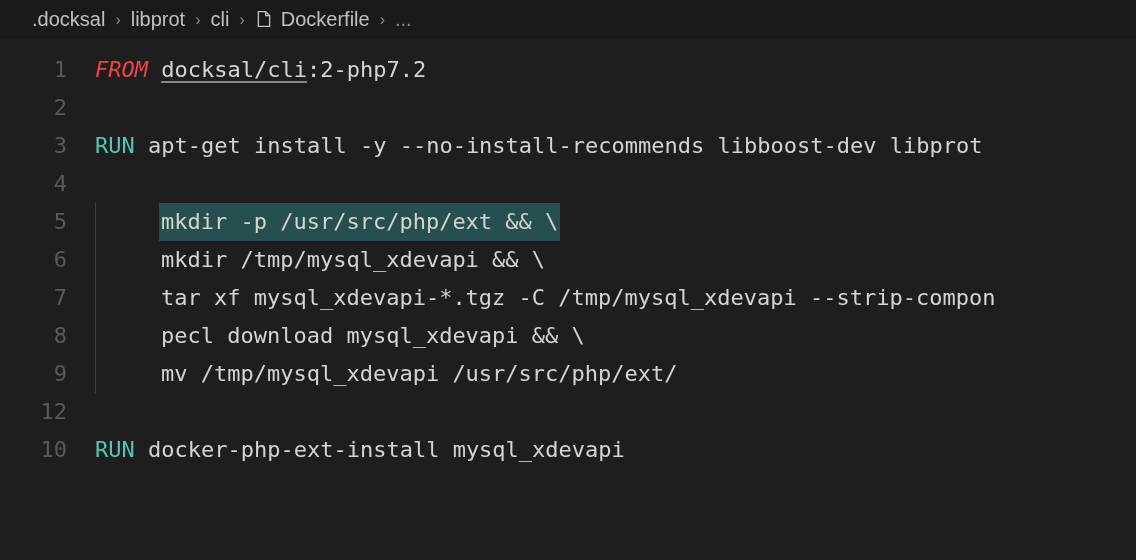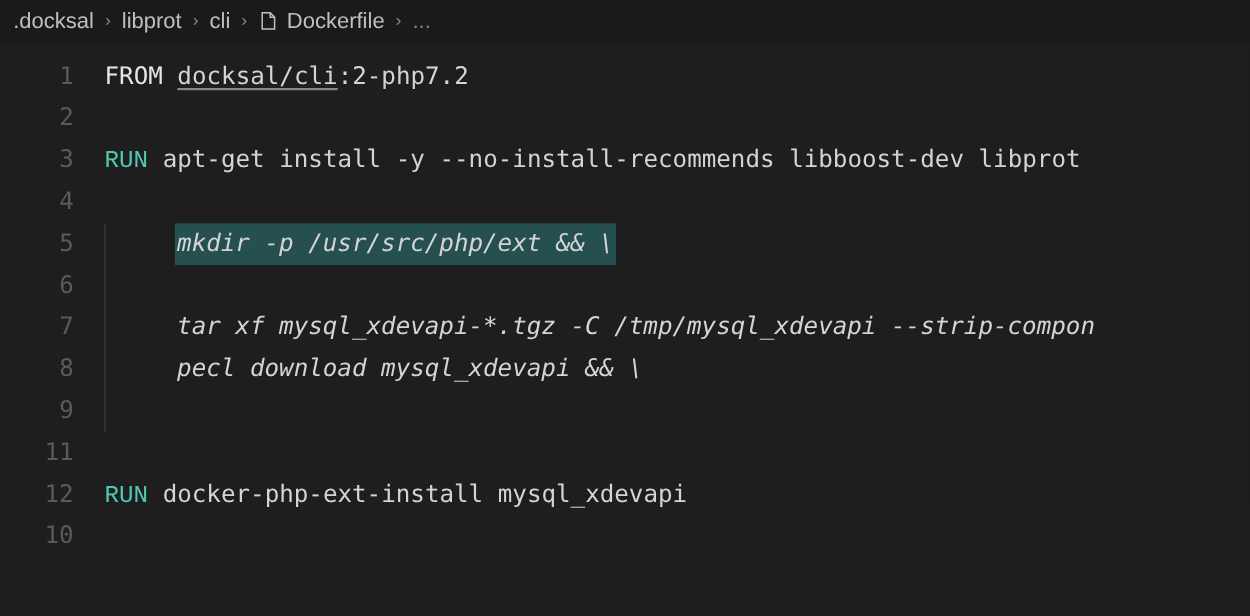--- a/index.html
+++ b/index.html
@@ -12,21 +12,21 @@
       font-family: 'Menlo', 'Monaco', 'Consolas', monospace;
       font-size: 22px;
       color: #d4d4d4;
       overflow: hidden;
       width: 1136px;
       height: 560px;
     }
     .breadcrumbs {
       display: flex;
       align-items: center;
-      padding: 8px 12px;
+      padding: 8px 32px;
       font-size: 20px;
       color: #a0a0a0;
       font-family: -apple-system, BlinkMacSystemFont, 'Segoe UI', sans-serif;
       background: #1a1a1a;
     }
     .breadcrumb-item {
       color: #c0c0c0;
     }
     .breadcrumb-separator {
       margin: 0 10px;
@@ -61,24 +61,23 @@
     }
     .code-line {
       height: 38px;
       line-height: 38px;
       white-space: pre;
       position: relative;
     }
     .indent-guide {
       border-left: 1px solid #404040;
       padding-left: 12px;
-      font-style: italic;
     }
-    .kw-from { color: #e5e5e5; }
-    .kw-run { color: #4ec9b0; font-family: Liberation Mono, monospace; }
+    .kw-from { color: #ef4444; font-style: italic; }
+    .kw-run { color: #4ec9b0; }
     .text-normal { color: #d4d4d4; }
     .underlined {
       text-decoration: underline;
       text-decoration-color: #888;
       text-underline-offset: 4px;
     }
     .highlight-selection {
       background: #264f4f;
       display: inline-block;
       padding: 0 2px;
@@ -113,31 +112,30 @@
   <div class="gutter">
     <div class="line-number">1</div>
     <div class="line-number">2</div>
     <div class="line-number">3</div>
     <div class="line-number">4</div>
     <div class="line-number">5</div>
     <div class="line-number">6</div>
     <div class="line-number">7</div>
     <div class="line-number">8</div>
     <div class="line-number">9</div>
-    <div class="line-number">11</div>
     <div class="line-number">12</div>
     <div class="line-number">10</div>
   </div>
   <div class="code">
     <div class="code-line"><span class="kw-from">FROM</span><span class="text-normal"> </span><span class="text-normal underlined">docksal/cli</span><span class="text-normal">:2-php7.2</span></div>
     <div class="code-line"></div>
     <div class="code-line"><span class="kw-run">RUN</span><span class="text-normal"> apt-get install -y --no-install-recommends libboost-dev libprot</span></div>
     <div class="code-line"></div>
     <div class="code-line indent-guide"><span class="text-normal">    </span><span class="highlight-selection text-normal">mkdir -p /usr/src/php/ext &amp;&amp; \</span></div>
-    <div class="code-line indent-guide"><span class="text-normal">    </span></div>
+    <div class="code-line indent-guide"><span class="text-normal">    </span><span class="text-normal">mkdir /tmp/mysql_xdevapi &amp;&amp; \</span></div>
     <div class="code-line indent-guide"><span class="text-normal">    </span><span class="text-normal">tar xf mysql_xdevapi-*.tgz -C /tmp/mysql_xdevapi --strip-compon</span></div>
     <div class="code-line indent-guide"><span class="text-normal">    </span><span class="text-normal">pecl download mysql_xdevapi &amp;&amp; \</span></div>
-    <div class="code-line indent-guide"><span class="text-normal">    </span></div>
+    <div class="code-line indent-guide"><span class="text-normal">    </span><span class="text-normal">mv /tmp/mysql_xdevapi /usr/src/php/ext/</span></div>
     <div class="code-line"></div>
     <div class="code-line"><span class="kw-run">RUN</span><span class="text-normal"> docker-php-ext-install mysql_xdevapi</span></div>
     <div class="code-line"></div>
   </div>
 </div>
 
 </body></html>

